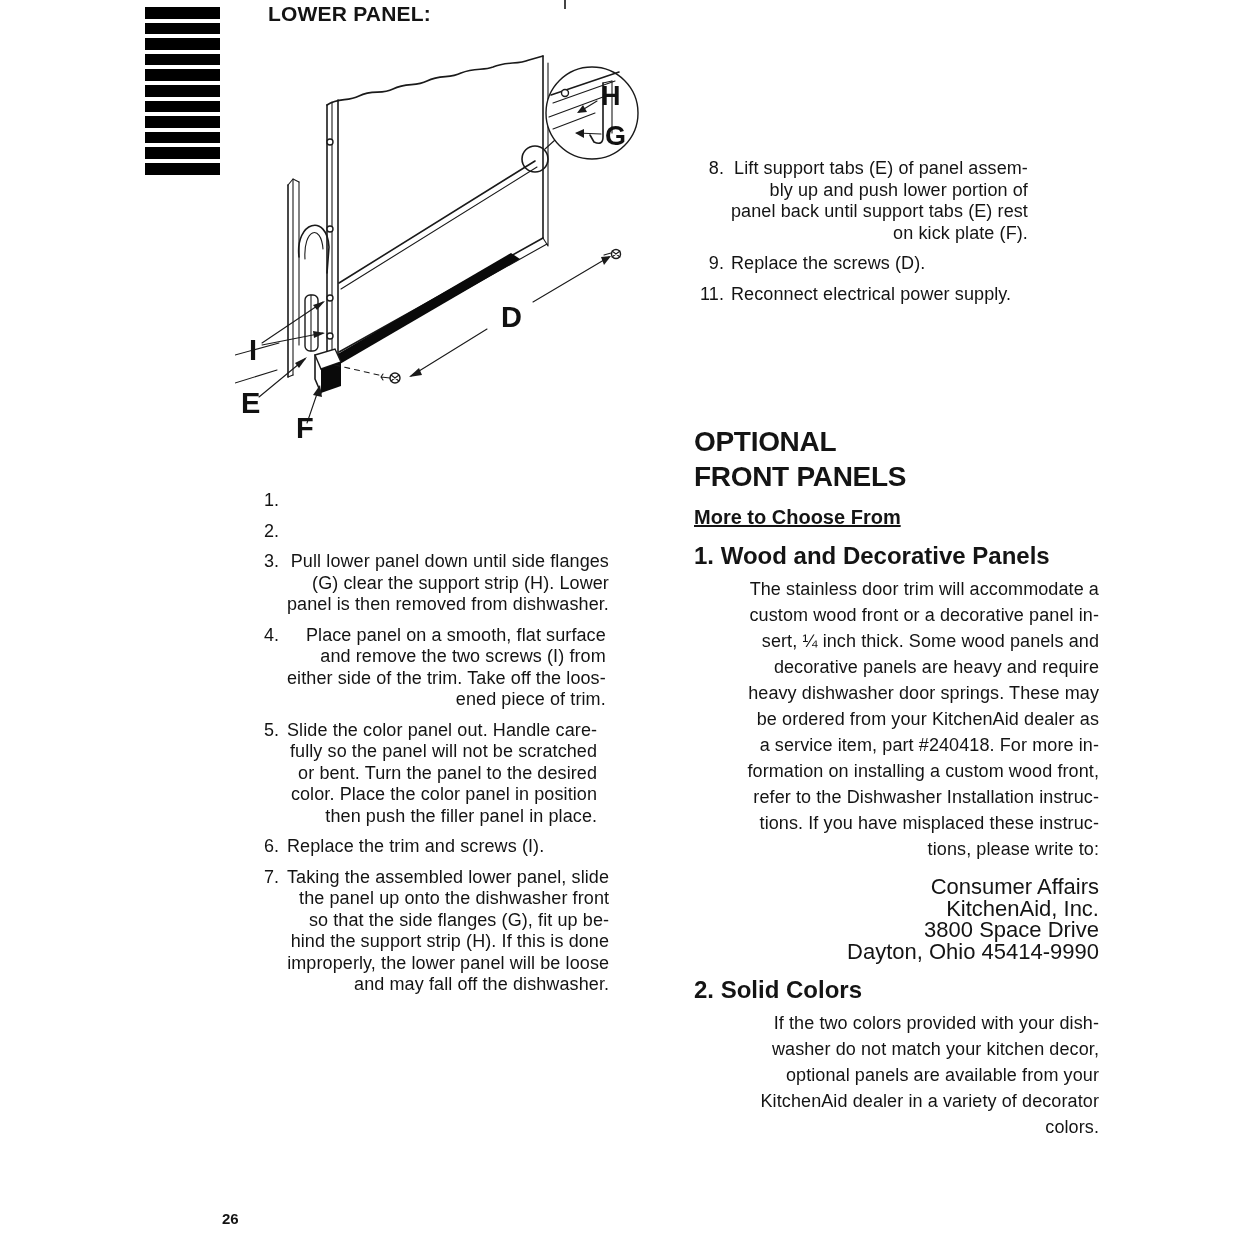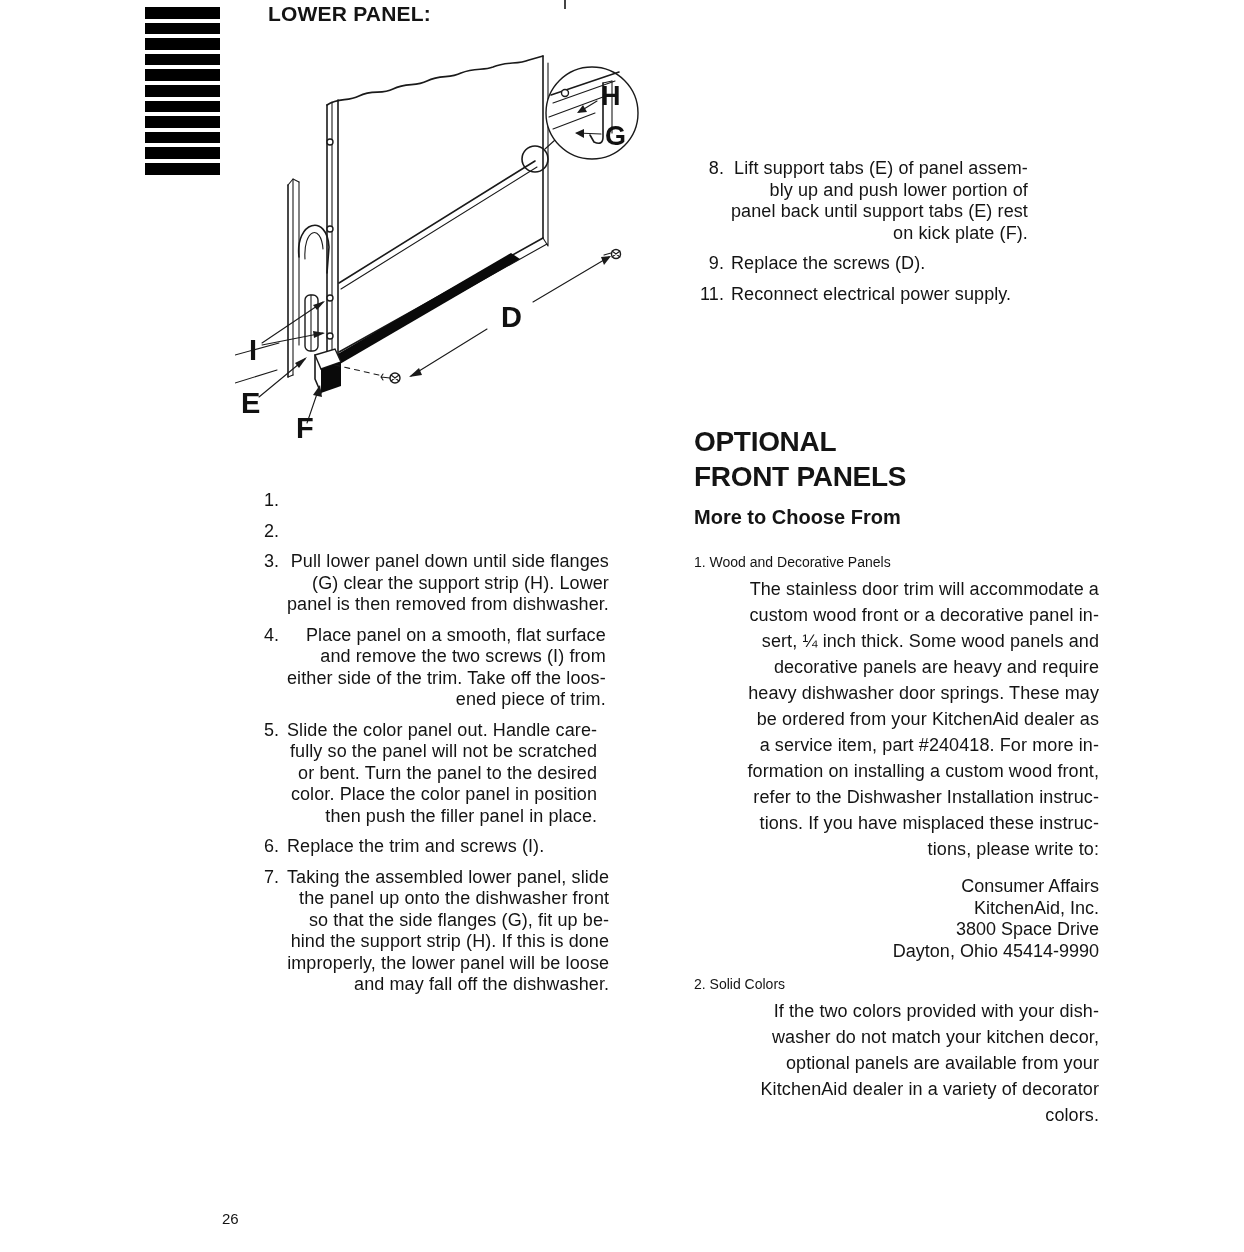--- a/index.html
+++ b/index.html
@@ -27,25 +27,25 @@
   .diagram .ah{fill:#1a1a1a;stroke:none;}
   .col{position:absolute;}
   .left-col{left:264px;top:490px;width:405px;}
   .right-col{left:694px;top:158px;width:405px;}
   .step{display:flex;margin:0 0 9px 0;font-size:18px;line-height:21.5px;letter-spacing:.1px;}
   .left-col .num{flex:0 0 23px;}
   .right-col .num{flex:0 0 30px;text-align:right;margin-right:7px;}
   .pre{white-space:pre-line;text-align:right;}
   .optional{left:694px;top:424px;width:405px;}
   .opt-title{margin:0 0 12px 0;font-size:28px;line-height:35px;font-weight:bold;letter-spacing:-.3px;white-space:pre-line;}
-  .opt-subtitle{margin:0 0 25px 0;font-size:20px;font-weight:bold;}
-  .opt-item-heading{margin:0 0 6px 0;font-size:14px;font-weight:normal;}
+  .opt-subtitle{margin:0 0 13px 0;font-size:20px;font-weight:bold;text-decoration:underline;}
+  .opt-item-heading{margin:0 0 6px 0;font-size:24px;font-weight:bold;}
   .opt-body{margin:0 0 14px 0;font-size:18px;line-height:26px;letter-spacing:.1px;}
-  .address{margin:0 0 14px 18px;font-size:18px;line-height:21.5px;}
-  .page-number{position:absolute;left:222px;top:1210px;font-size:15px;font-weight:normal;}
+  .address{margin:0 0 14px 18px;font-size:22px;line-height:21.5px;}
+  .page-number{position:absolute;left:222px;top:1210px;font-size:15px;font-weight:bold;}
 </style>
 </head>
 <body>
 
 <div class="page">
 
   <div class="stripes"></div>
   <div class="reg-tick"></div>
 
   <div class="doc-header">LOWER PANEL:</div>

